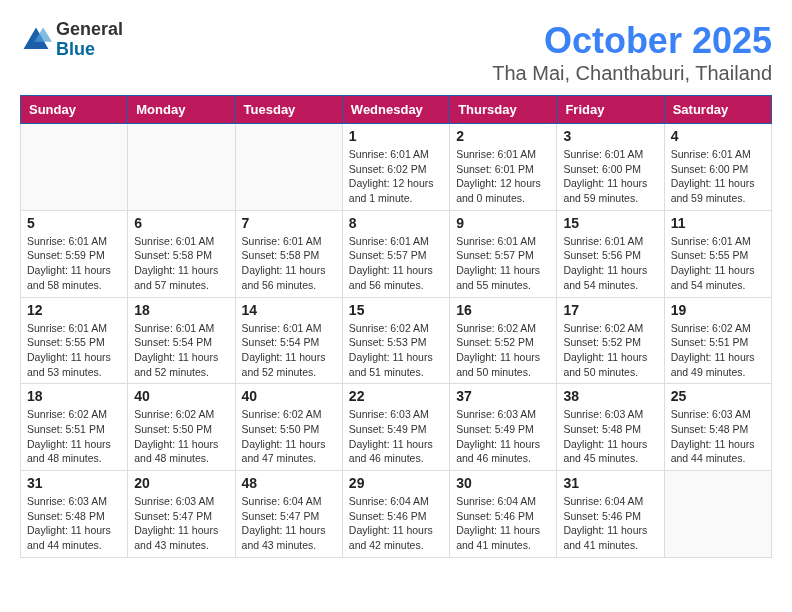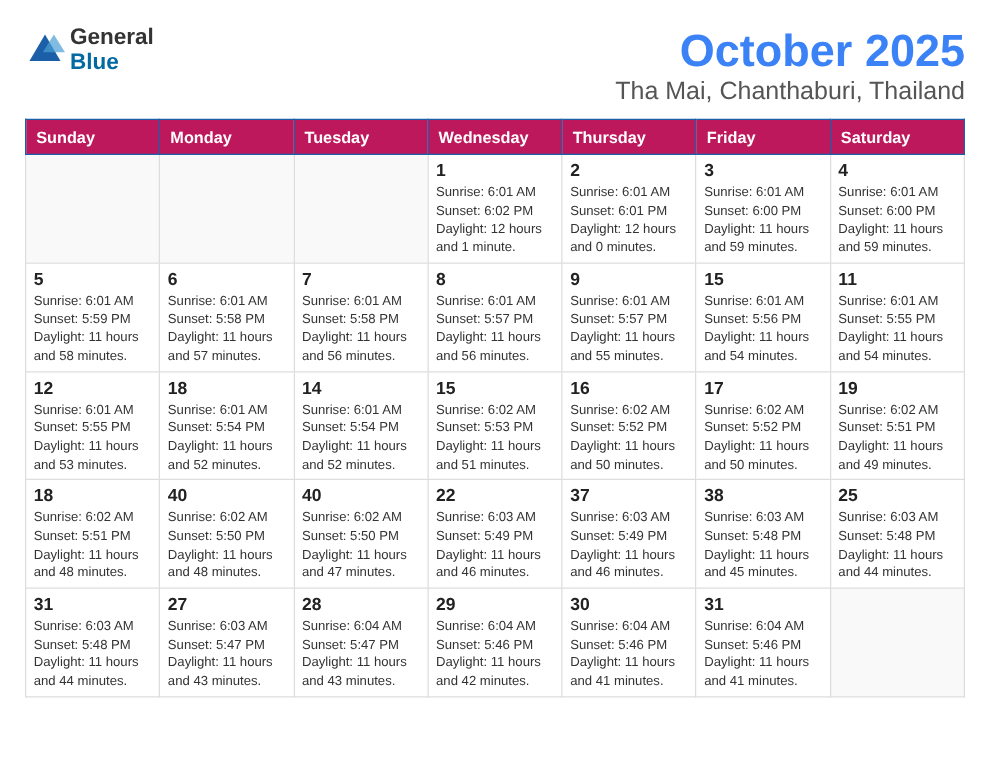--- a/index.html
+++ b/index.html
@@ -304,28 +304,28 @@
       </tr>
       <tr>
         <td>
           <div class="day-number">31</div>
           <div class="day-info" style="white-space: pre-line;">Sunrise: 6:03 AM
 Sunset: 5:48 PM
 Daylight: 11 hours
 and 44 minutes.</div>
         </td>
         <td>
-          <div class="day-number">27</div>
+          <div class="day-number">20</div>
           <div class="day-info" style="white-space: pre-line;">Sunrise: 6:03 AM
 Sunset: 5:47 PM
 Daylight: 11 hours
 and 43 minutes.</div>
         </td>
         <td>
-          <div class="day-number">28</div>
+          <div class="day-number">48</div>
           <div class="day-info" style="white-space: pre-line;">Sunrise: 6:04 AM
 Sunset: 5:47 PM
 Daylight: 11 hours
 and 43 minutes.</div>
         </td>
         <td>
           <div class="day-number">29</div>
           <div class="day-info" style="white-space: pre-line;">Sunrise: 6:04 AM
 Sunset: 5:46 PM
 Daylight: 11 hours

